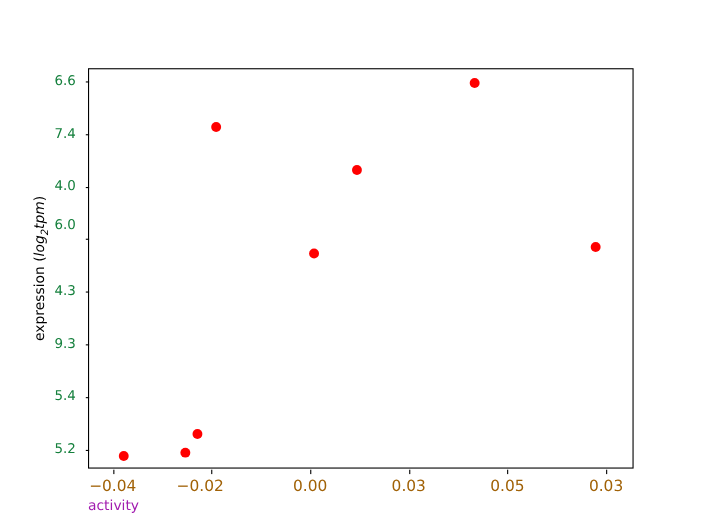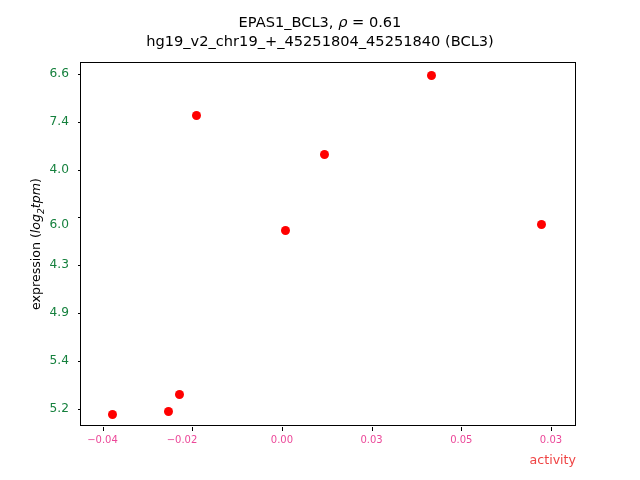--- a/index.html
+++ b/index.html
@@ -66,25 +66,25 @@
   .xtick {
     position: absolute;
     top: 364px;
     width: 1px;
     height: 3.5px;
     background: #000000;
   }
   .xticklabel {
     position: absolute;
     top: 371px;
-    font-size: 10px;
+    font-size: 14px;
     text-align: center;
     width: 70px;
     margin-left: -35px;
-    color: #ec4899;
+    color: #a16207;
     white-space: nowrap;
   }
   .ytick {
     position: absolute;
     left: -3.5px;
     width: 3.5px;
     height: 1px;
     background: #000000;
   }
   .yticklabel {
@@ -97,23 +97,23 @@
     margin-top: -8px;
     color: #15803d;
     white-space: nowrap;
   }
   
   #xlabel {
     position: absolute;
     left: 80px;
     top: 452px;
     width: 496px;
-    text-align: right;
+    text-align: left;
     font-size: 12.6px;
-    color: #ef4444;
+    color: #a21caf;
   }
   #ylabel {
     position: absolute;
     left: 0px;
     top: 62px;
     width: 364px;
     height: 20px;
     line-height: 20px;
     text-align: center;
     font-size: 12.6px;
@@ -124,24 +124,20 @@
     margin-top: 364px;
     white-space: nowrap;
   }
   sub { font-size: 0.72em; }
 </style>
 </head>
 <body>
 
 <div id="figure">
 
-  <div id="title-block">
-    <span class="t-line"><span>EPAS1_BCL3, </span><span class="ital">ρ</span><span> = 0.61</span></span>
-    <span class="t-line">hg19_v2_chr19_+_45251804_45251840 (BCL3)</span>
-  </div>
 
   <div id="axes">
     <div id="plot-area">
         <div class="point" style="left: 31.8409px; top: 351.915px; background: rgb(255, 0, 0);"></div>
         <div class="point" style="left: 87.4503px; top: 348.085px; background: rgb(255, 0, 0);"></div>
         <div class="point" style="left: 98.6618px; top: 331.812px; background: rgb(255, 0, 0);"></div>
         <div class="point" style="left: 115.255px; top: 52.0513px; background: rgb(255, 0, 0);"></div>
         <div class="point" style="left: 204.051px; top: 167.402px; background: rgb(255, 0, 0);"></div>
         <div class="point" style="left: 243.515px; top: 91.7778px; background: rgb(255, 0, 0);"></div>
         <div class="point" style="left: 350.698px; top: 12.8034px; background: rgb(255, 0, 0);"></div>
@@ -157,25 +153,25 @@
       <div class="xticklabel" style="left: 290.604px;">0.03</div>
       <div class="xtick" style="left: 380.297px;"></div>
       <div class="xticklabel" style="left: 380.297px;">0.05</div>
       <div class="xtick" style="left: 469.989px;"></div>
       <div class="xticklabel" style="left: 469.989px;">0.03</div>
       <div class="ytick" style="top: 345.932px;"></div>
       <div class="yticklabel" style="top: 345.932px;">5.2</div>
       <div class="ytick" style="top: 298.068px;"></div>
       <div class="yticklabel" style="top: 298.068px;">5.4</div>
       <div class="ytick" style="top: 250.205px;"></div>
-      <div class="yticklabel" style="top: 250.205px;">4.9</div>
+      <div class="yticklabel" style="top: 250.205px;">9.3</div>
       <div class="ytick" style="top: 202.342px;"></div>
       <div class="yticklabel" style="top: 202.342px;">4.3</div>
       <div class="ytick" style="top: 154.479px;"></div>
-      <div class="yticklabel" style="top: 162px;">6.0</div>
+      <div class="yticklabel" style="top: 142px;">6.0</div>
       <div class="ytick" style="top: 106.615px;"></div>
       <div class="yticklabel" style="top: 106.615px;">4.0</div>
       <div class="ytick" style="top: 58.7521px;"></div>
       <div class="yticklabel" style="top: 58.7521px;">7.4</div>
       <div class="ytick" style="top: 10.8889px;"></div>
       <div class="yticklabel" style="top: 10.8889px;">6.6</div>
     </div>
 
   <div id="xlabel">activity</div>
 

